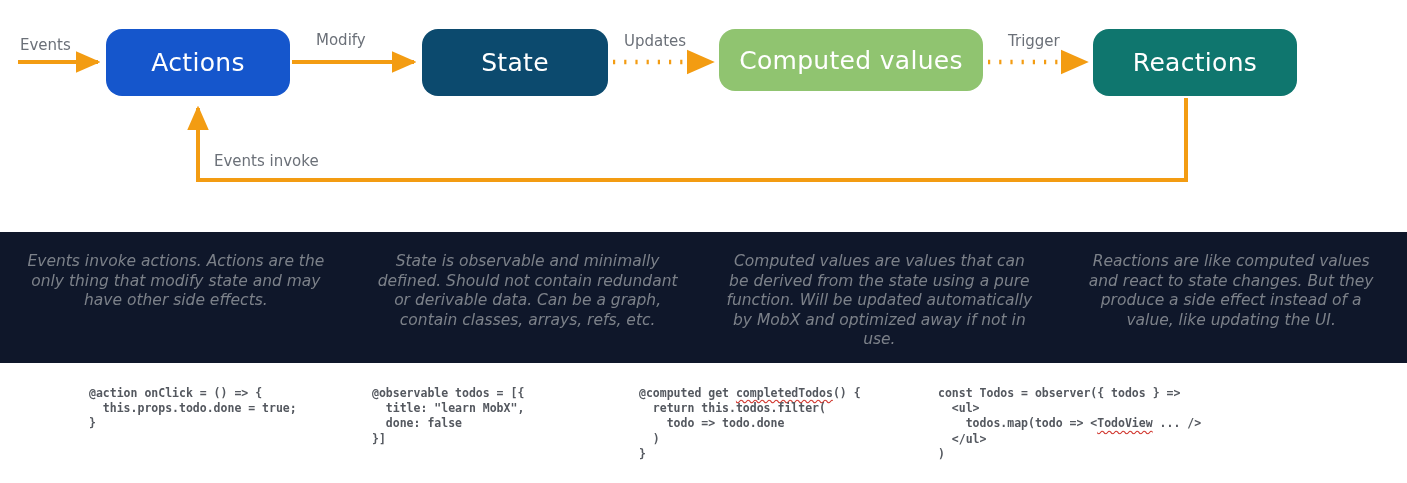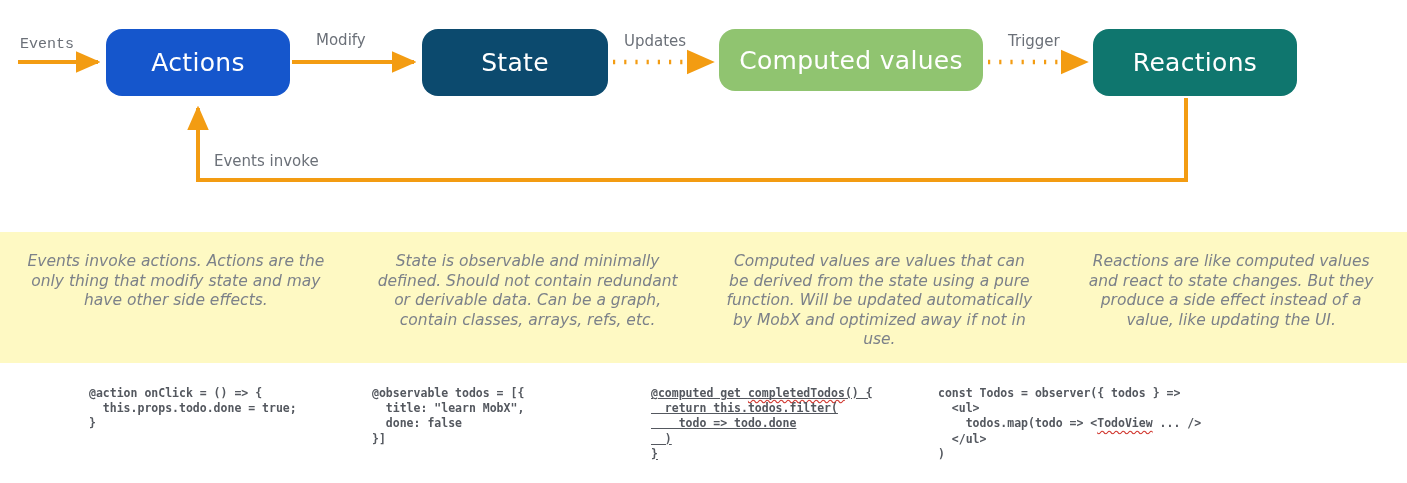--- a/index.html
+++ b/index.html
@@ -46,21 +46,21 @@
     white-space: nowrap;
   }
 
   
   #desc-band {
     position: absolute;
     left: 0;
     top: 232px;
     width: 1407px;
     height: 131px;
-    background: #fef9c3;
+    background: #0f172a;
     display: flex;
   }
   .desc-col {
     flex: 1 1 0;
     display: flex;
     align-items: flex-start;
     justify-content: center;
     padding: 20px 22px 0 22px;
   }
   .desc-text {
@@ -90,21 +90,21 @@
     top: 0;
     font-family: "DejaVu Sans Mono", monospace;
     font-size: 11.5px;
     line-height: 15.2px;
     font-weight: bold;
     color: #54585f;
     white-space: pre;
   }
   #code-col-0 .code-block { left: 89px; }
   #code-col-1 .code-block { left: 62px; }
-  #code-col-2 .code-block { left: 31px; text-decoration: underline; }
+  #code-col-2 .code-block { left: 19px; }
   #code-col-3 .code-block { left: 8px; }
 
   .squiggle {
     text-decoration: underline wavy #d0342c;
     text-decoration-skip-ink: none;
     text-underline-offset: 2px;
   }
 </style>
 </head>
 <body>
@@ -138,21 +138,21 @@
   </div>
 
   <div class="node-box" style="left:719px; top:29px; width:264px; height:62px; background:#90c470;">
     <span>Computed values</span>
   </div>
 
   <div class="node-box" style="left:1093px; top:29px; width:204px; height:67px; background:#0f766e;">
     <span>Reactions</span>
   </div>
 
-  <div class="edge-label" style="left:20px; top:36px;font-family:Liberation Mono, monospace;">Events</div>
+  <div class="edge-label" style="left:20px; top:36px;">Events</div>
 
   <div class="edge-label" style="left:316px; top:31px;">Modify</div>
 
   <div class="edge-label" style="left:624px; top:32px;">Updates</div>
 
   <div class="edge-label" style="left:1000px; top:32px;margin-left:8px;">Trigger</div>
 
   <div class="edge-label" style="left:214px; top:152px;">Events invoke</div>
 
   <div id="desc-band">

